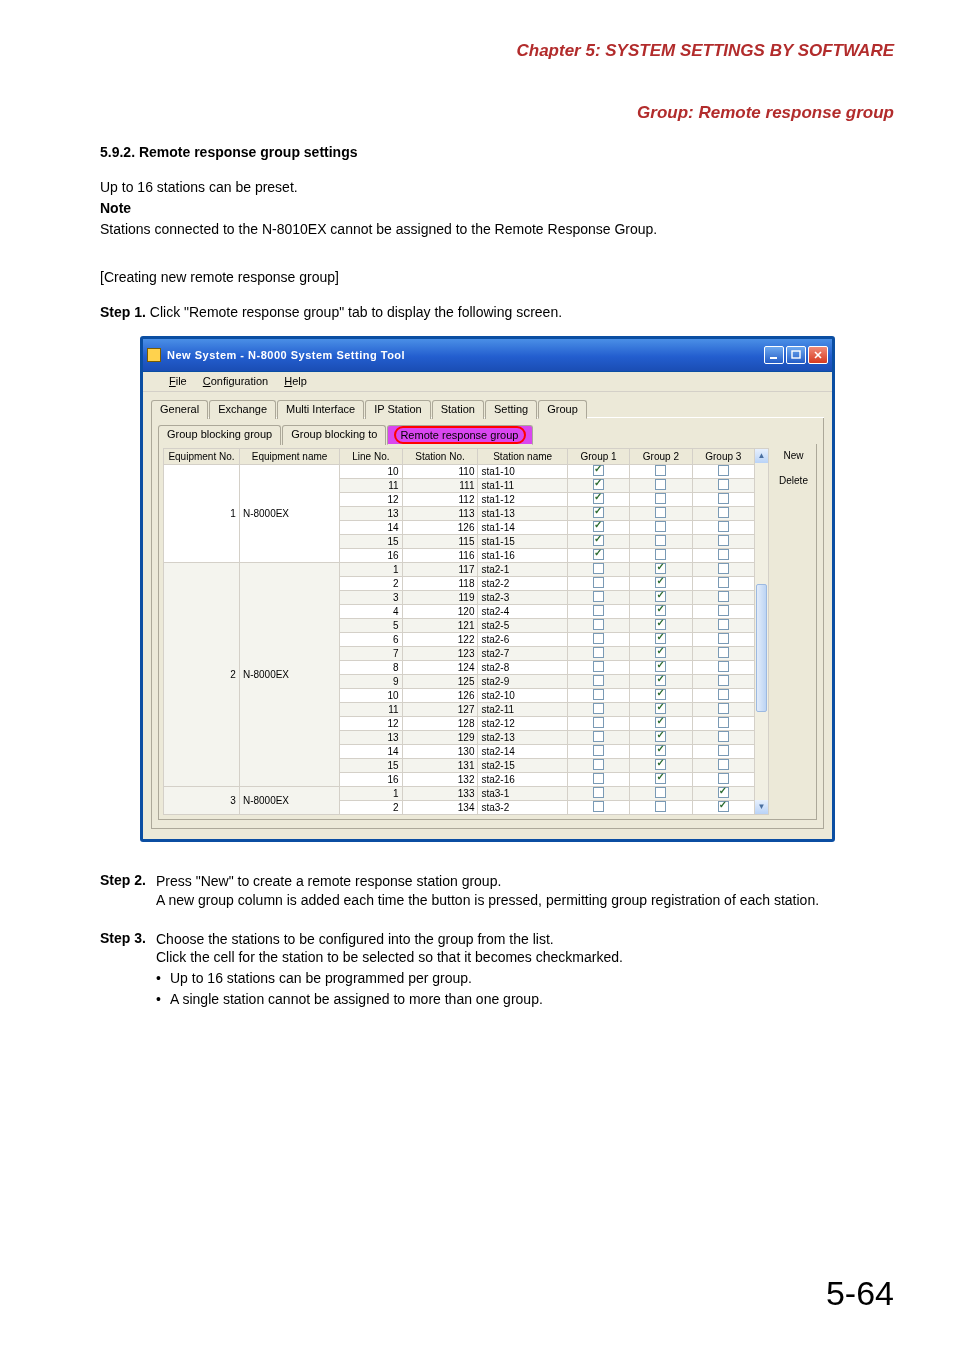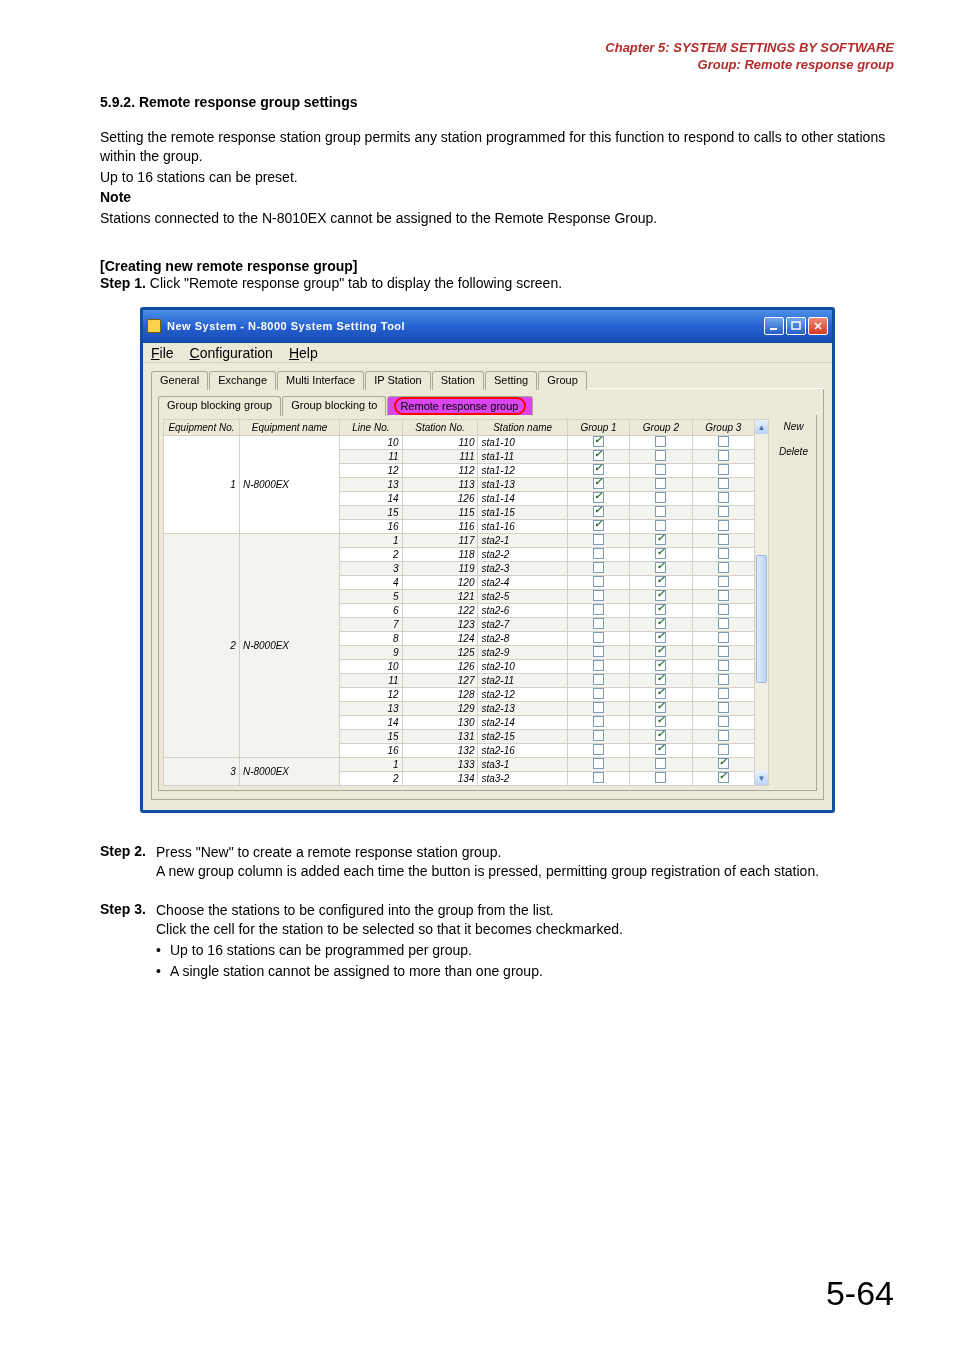--- a/index.html
+++ b/index.html
@@ -1,38 +1,38 @@
 <!DOCTYPE html>
 <html><head>
 <meta charset="utf-8">
 <style>
   * { box-sizing: border-box; }
   body { margin:0; font-family: Arial, Helvetica, sans-serif; background:#fff; font-size:14px; }
   .page { width:954px; height:1351px; position:relative; padding:40px 60px 0 100px; }
-  .chap-head { color:#b22c2c; font-weight:bold; font-style:italic; font-size:13px; text-align:right; line-height:1.3; margin-bottom:20px; }
-  .chap-head .line2 { font-weight:bold; }
+  .chap-head { color:#b22c2c; font-weight:bold; font-style:italic; font-size:17px; text-align:right; line-height:1.3; margin-bottom:20px; }
+  .chap-head .line2 { font-weight:bold;margin-top:40px; }
   .sec-title { font-weight:bold; margin-bottom:18px; font-size:14px; }
   p.body { margin:0 0 2px 0; font-size:14px; line-height:1.35; }
   .note-label { font-weight:bold; margin-top:18px; }
-  .create-title { font-weight:bold; margin-top:30px; }
+  .create-title { font-weight:normal; margin-top:30px; margin-bottom:18px; }
   .step-line { margin-top:0; }
   .step-line .step-label { font-weight:bold; }
 
   
   .appwin { width:695px; margin:14px 0 30px 40px; border:3px solid #0b4ea2; border-radius:3px; background:#ece9d8; position:relative; }
   .titlebar { height:24px; background:linear-gradient(180deg,#4a8fe6 0%, #235ecf 55%, #1a4db4 100%); border-bottom:1px solid #0b4ea2; display:flex; align-items:center; padding:16px 4px; }
   .titlebar .app-icon { width:14px; height:14px; background:#ffd24d; border:1px solid #7a5c00; margin-right:6px; }
   .titlebar .title-text { color:#fff; font-size:11px; font-weight:bold; letter-spacing:0.5px; font-family: "Tahoma", Arial, sans-serif; }
   .titlebar .win-btns { margin-left:auto; display:flex; gap:2px; }
   .win-btns .win-btn { width:20px; height:18px; border:1px solid #fff; border-radius:2px; display:flex; align-items:center; justify-content:center; font-size:10px; color:#fff; }
   .win-btn.minimize, .win-btn.maximize { background:linear-gradient(180deg,#6ea9ef,#245cc6); }
   .win-btn.close { background:linear-gradient(180deg,#f08a78,#d63a20); }
   .win-btn svg { display:block; }
 
-  .menubar { height:20px; background:#ece9d8; border-bottom:1px solid #d4d0c8; display:flex; align-items:center; padding:0 0; font-size:14px; }
+  .menubar { height:20px; background:#ece9d8; border-bottom:1px solid #d4d0c8; display:flex; align-items:center; padding:0 18px; font-size:11px; }
   .menubar .menu-item { padding:2px 8px; }
   .menubar .menu-item .ul { text-decoration:underline; }
 
   .content-pad { padding:6px 8px 10px 8px; }
 
   .tabrow { display:flex; border-bottom:1px solid #fff; font-size:11px; height:20px; }
   .tab { background:#ece9d8; border:1px solid #aca899; border-bottom:none; border-radius:3px 3px 0 0; padding:2px 8px; margin-right:1px; position:relative; top:2px; }
   .tab.active { background:#ece9d8; border-bottom:1px solid #ece9d8; }
   .tabcontent-border { border:1px solid #aca899; border-top:none; padding:6px 6px 8px 6px; background:#ece9d8; }
 
@@ -77,21 +77,20 @@
 
 <div class="page">
 
   <div class="chap-head">
     <div>Chapter 5:  SYSTEM SETTINGS BY SOFTWARE</div>
     <div class="line2">Group: Remote response group</div>
   </div>
 
   <div class="sec-title">5.9.2. Remote response group settings</div>
 
-  <p class="body">Setting the remote response station group permits any station programmed for this function to respond to calls to other stations within the group.</p>
   <p class="body">Up to 16 stations can be preset.</p>
 
   <p class="body note-label">Note</p>
   <p class="body">Stations connected to the N-8010EX cannot be assigned to the Remote Response Group.</p>
 
   <div class="create-title">[Creating new remote response group]</div>
 
   <p class="body step-line">
     <span class="step-label">Step 1.</span>
     <span>Click "Remote response group" tab to display the following screen.</span>
@@ -140,21 +139,21 @@
       <div class="tabcontent-border">
         <div class="subtabrow">
           <div class="subtab">Group blocking group</div>
           <div class="subtab">Group blocking to</div>
           <div class="subtab active">
             <span class="subtab-highlight">
               <span>Remote response group</span>
             </span>
           </div>
         </div>
-        <div style="border:1px solid #aca899; border-top:none; padding:4px; background:#ece9d8;font-style:italic;">
+        <div style="border:1px solid #aca899; border-top:none; padding:4px; background:#ece9d8;">
           <div class="grid-wrap">
             <div class="grid-scroll-wrap">
               <table class="grid" id="station-grid">
                 <colgroup>
                     <col class="c1">
                     <col class="c2">
                     <col class="c3">
                     <col class="c4">
                     <col class="c5">
                     <col class="cg">

